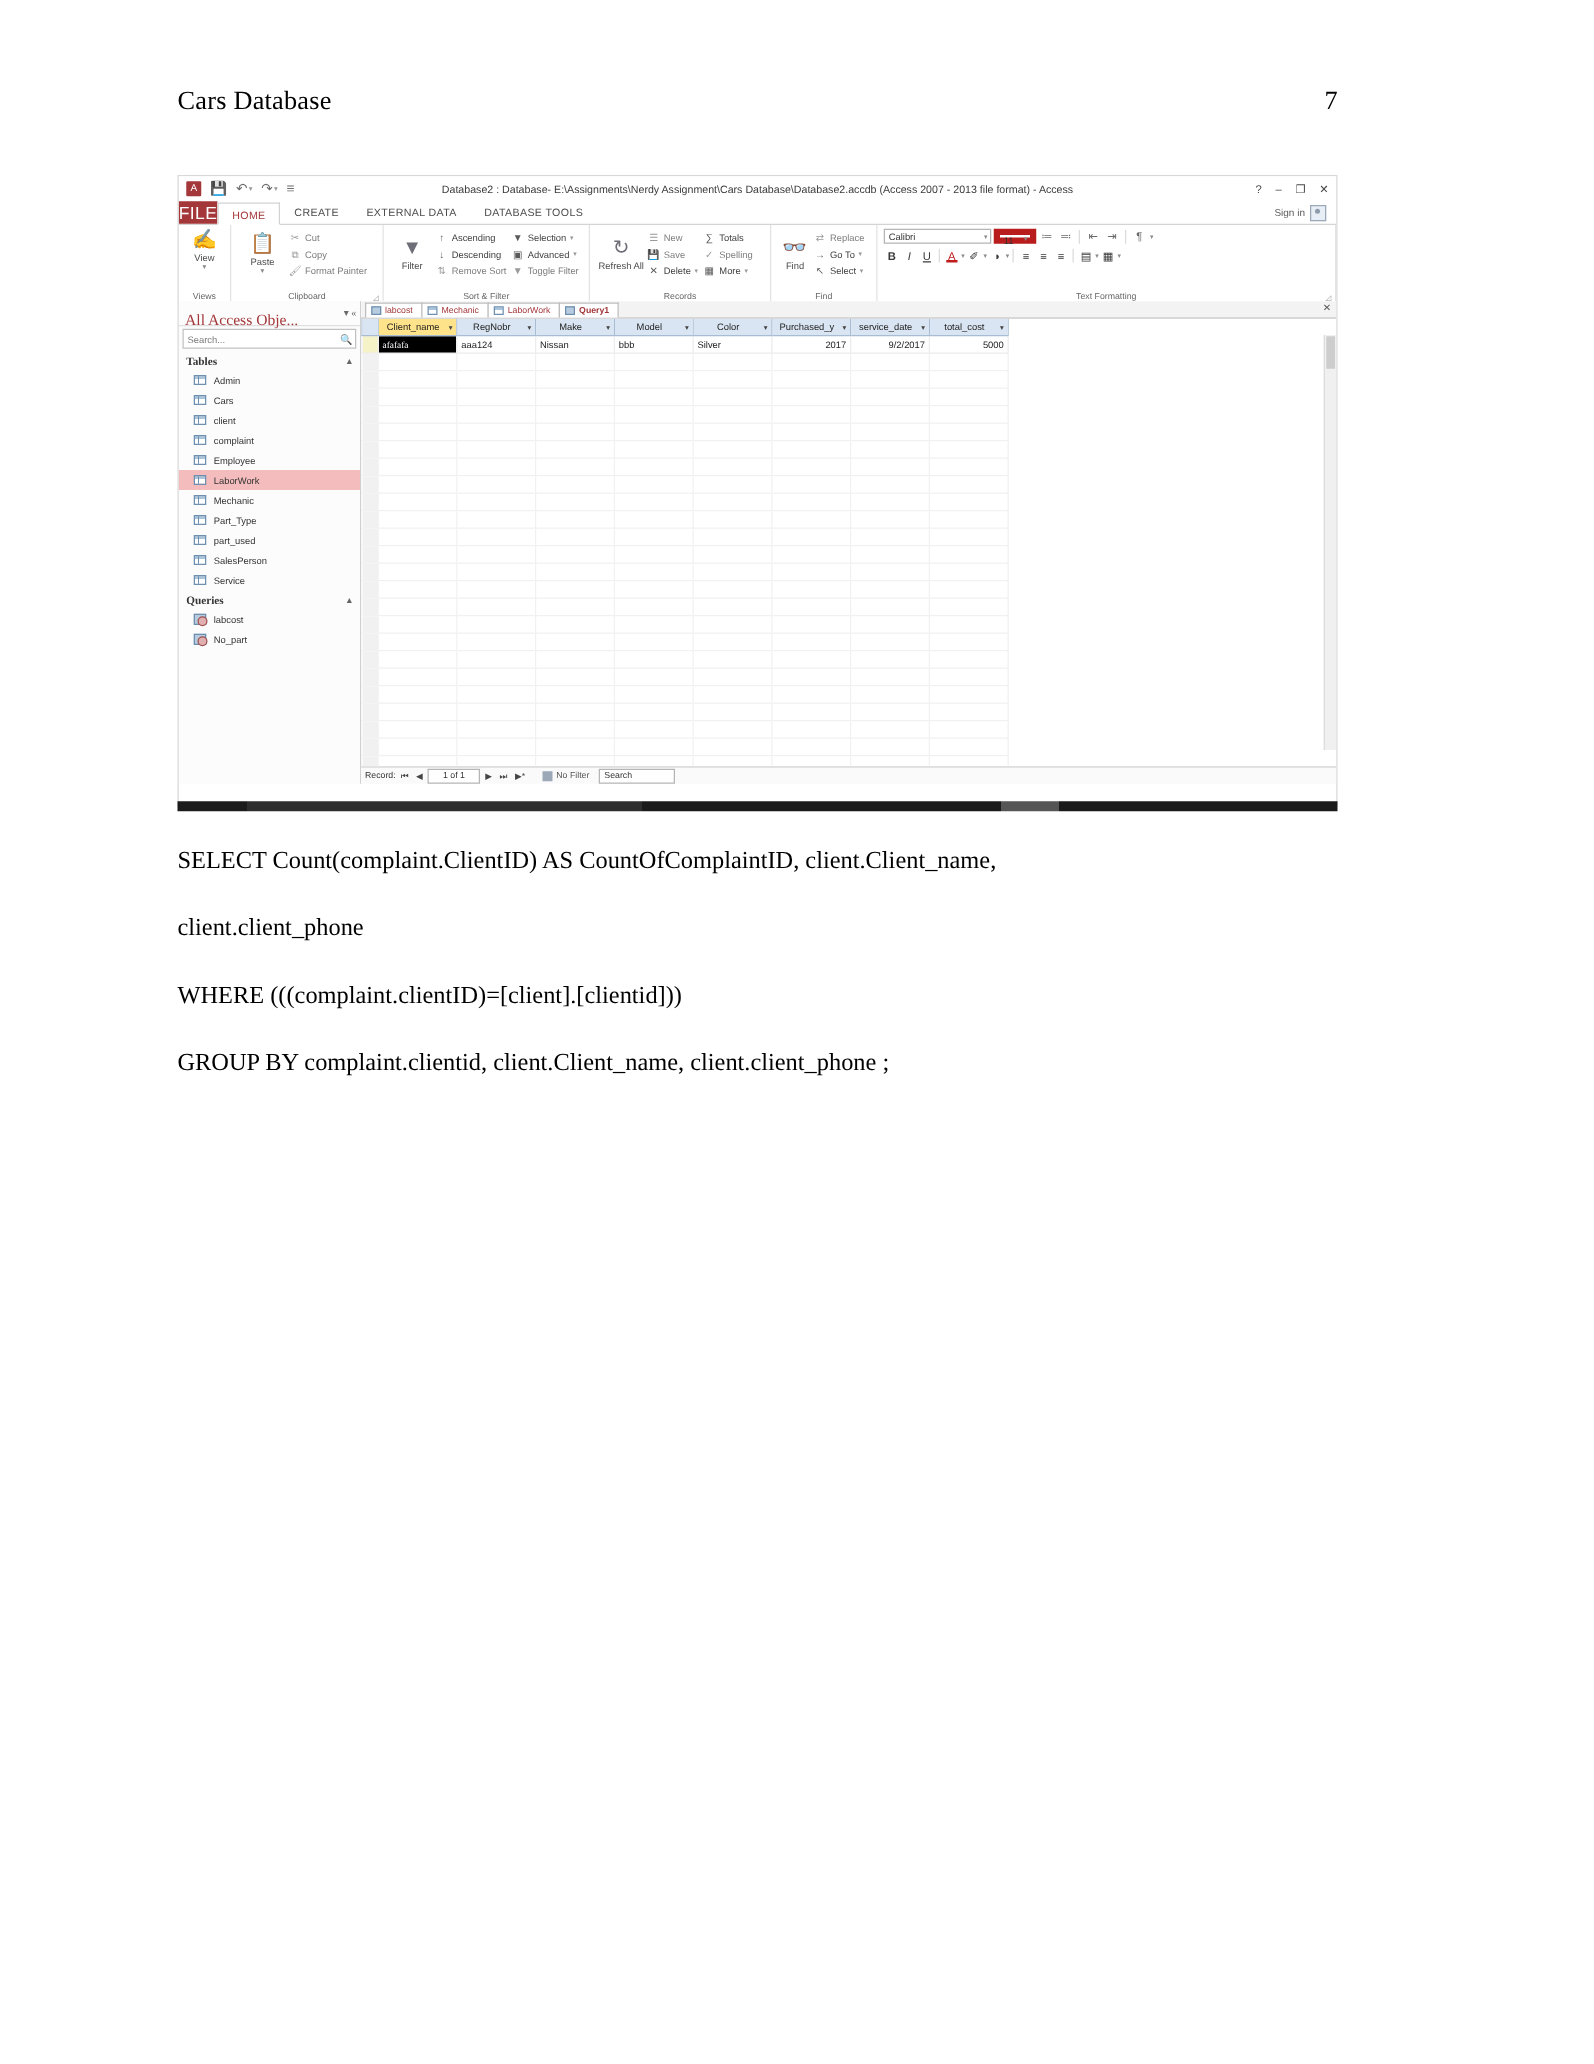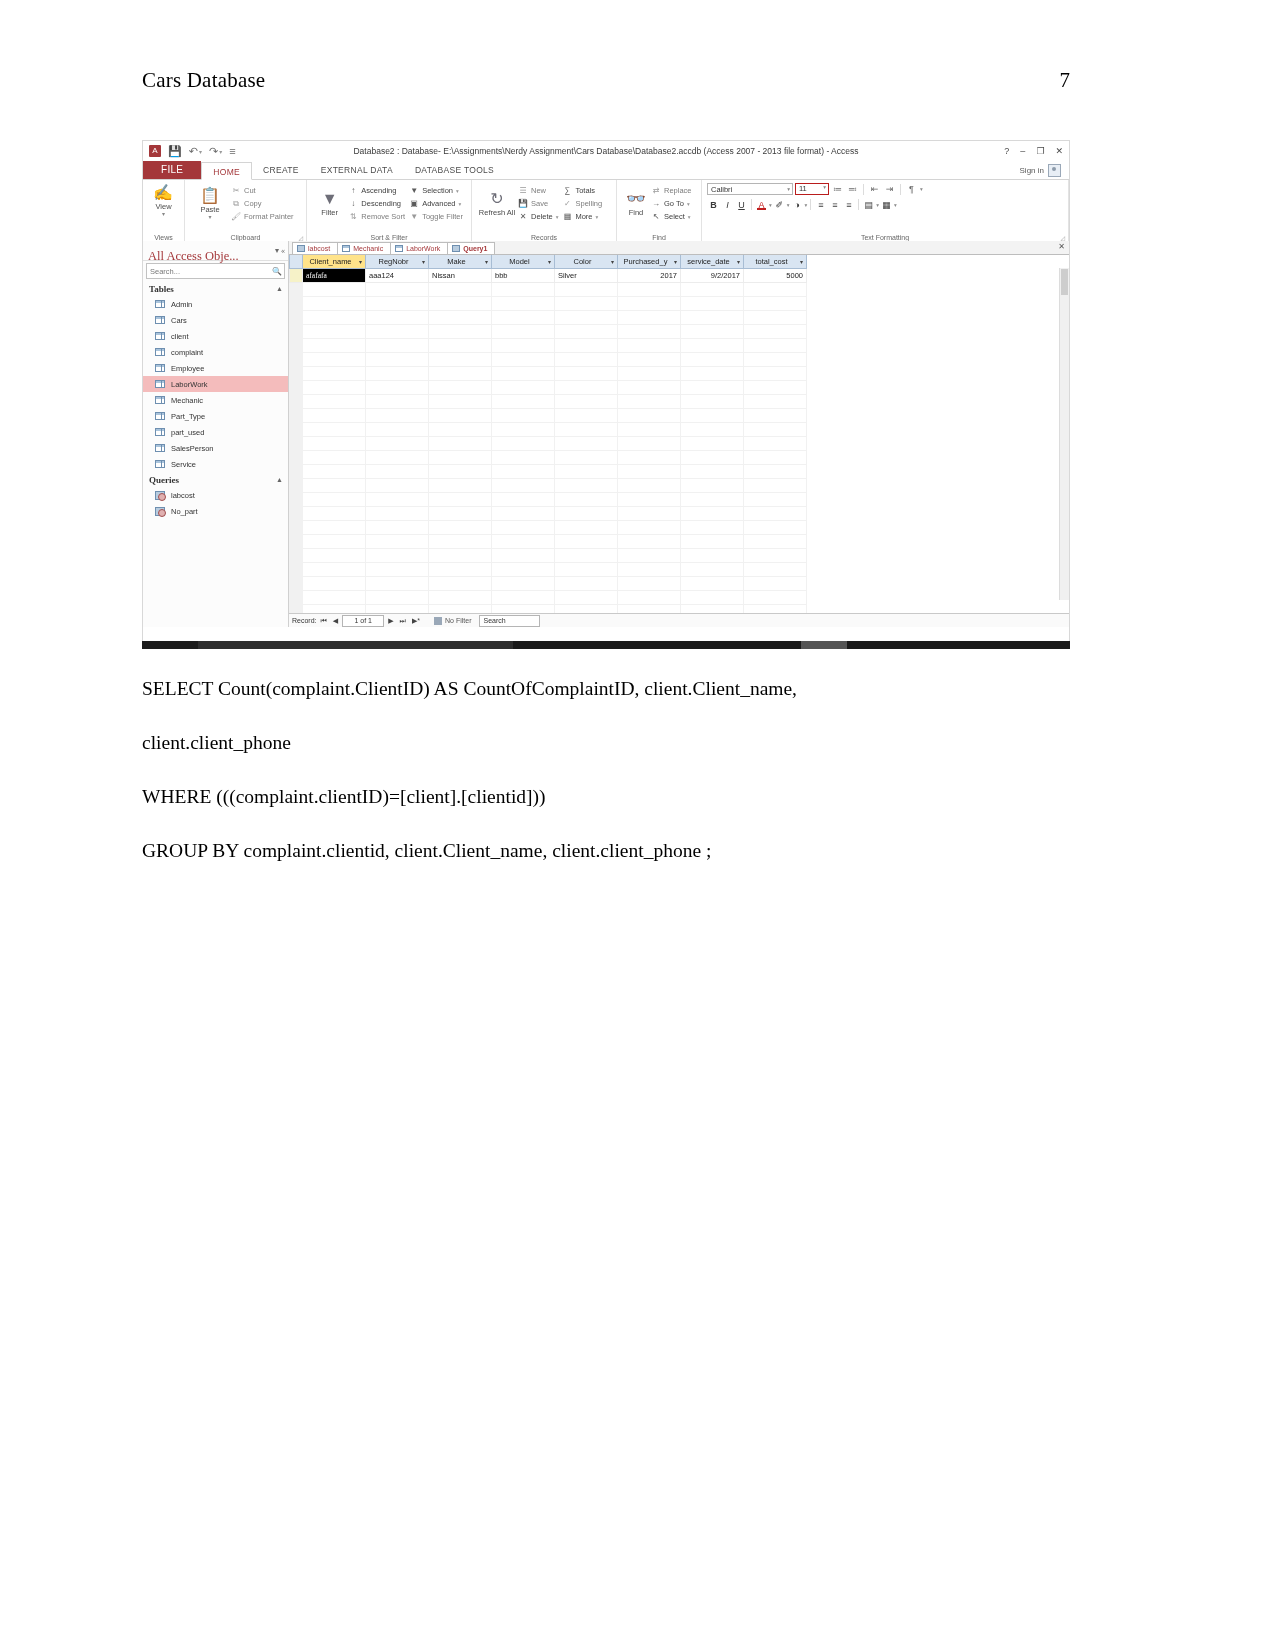--- a/index.html
+++ b/index.html
@@ -92,22 +92,22 @@
     height: 18px;
     background: #ffffff;
     display: flex;
     align-items: flex-end;
     position: relative;
     border-bottom: 1px solid #d4d4d4;
   }
   .tab-file {
     background: #a4373a;
     color: #fff;
-    font-size: 10px;
-    padding: 3px 18px 3px;
+    font-size: 14px;
+    padding: 3px 0 3px;
     height: 18px;
     box-sizing: border-box;
     line-height: 12px;
     letter-spacing: 0.3px;
   }
   .rb-tab {
     font-size: 8.5px;
     color: #4c4c4c;
     padding: 3px 11px;
     height: 18px;
@@ -215,21 +215,21 @@
     color: #333;
     display: flex;
     align-items: center;
     padding-left: 3px;
     box-sizing: border-box;
     position: relative;
   }
   .fontbox .cv { position: absolute; right: 2px; font-size: 5.5px; color: #888; }
   .sizebox {
     width: 34px; height: 12px;
-    border: 1px solid #b91c1c;
+    border: 5px solid #b91c1c;
     background: #fff;
     font-size: 7.5px;
     color: #333;
     display: flex;
     padding-left: 3px;
     box-sizing: border-box;
     position: relative;
   }
   .sizebox .cv { position: absolute; right: 2px; font-size: 5.5px; color: #888; }
   .ficon {

